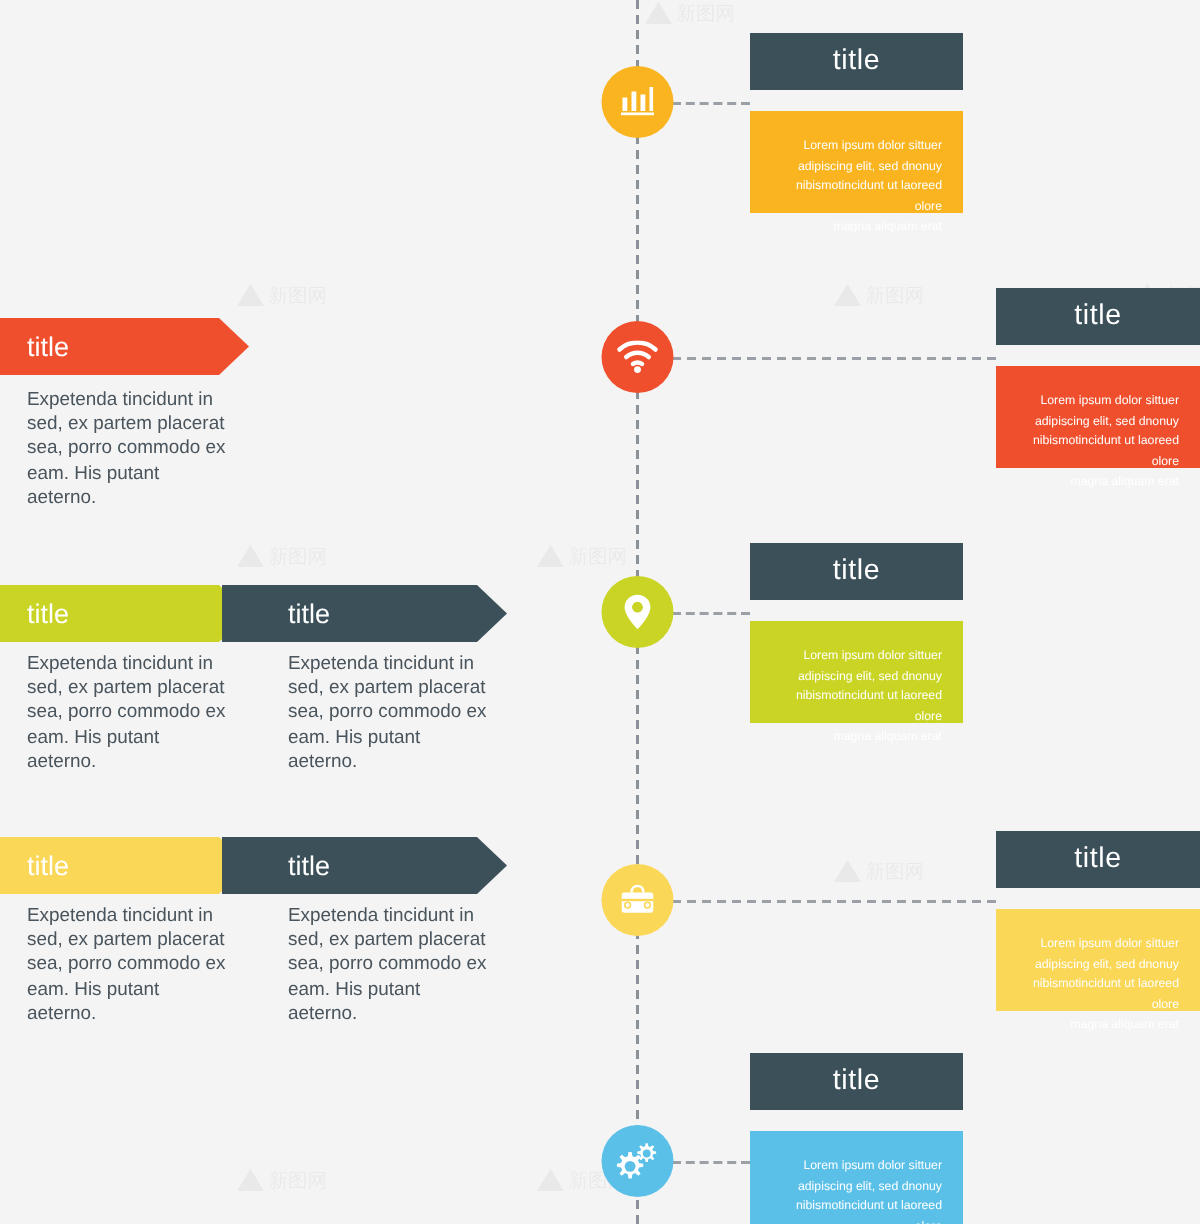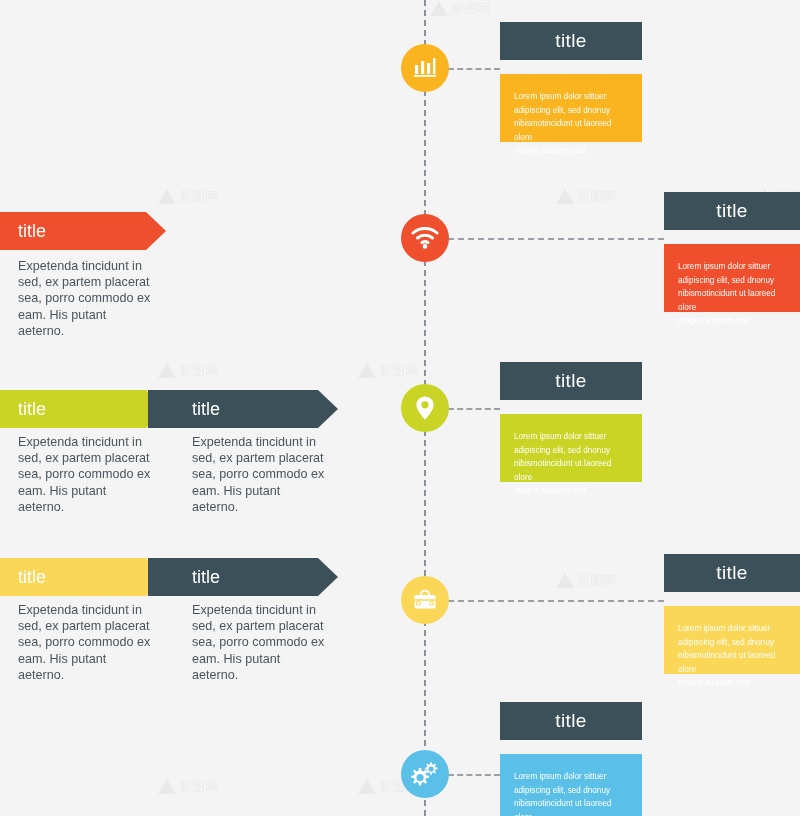--- a/index.html
+++ b/index.html
@@ -71,21 +71,21 @@
   }
   .rbody{
     position:absolute;
     color:#ffffff;
     font-size:8.2px;
     line-height:13.6px;
     padding:16px 14px 0 14px;
     box-sizing:border-box;
     z-index:3;
   }
-  .rbody span{display:block;}
+  .rbody span{display:block;text-align:right;}
 
   
   .arrow{
     position:absolute;
     height:38px;
     display:flex;align-items:center;
     color:#ffffff;
     font-size:18px;
     padding-left:18px;
     box-sizing:border-box;

